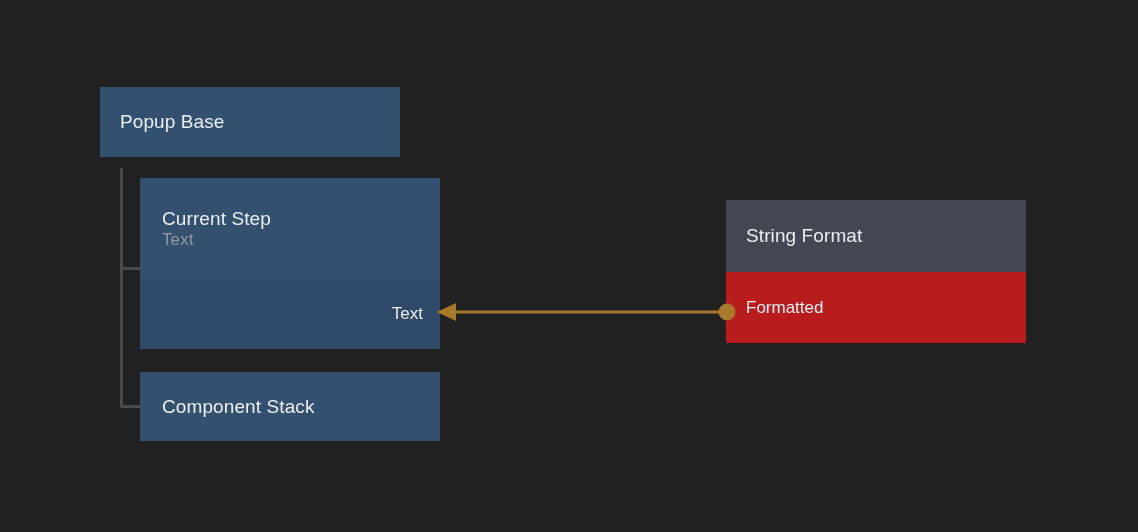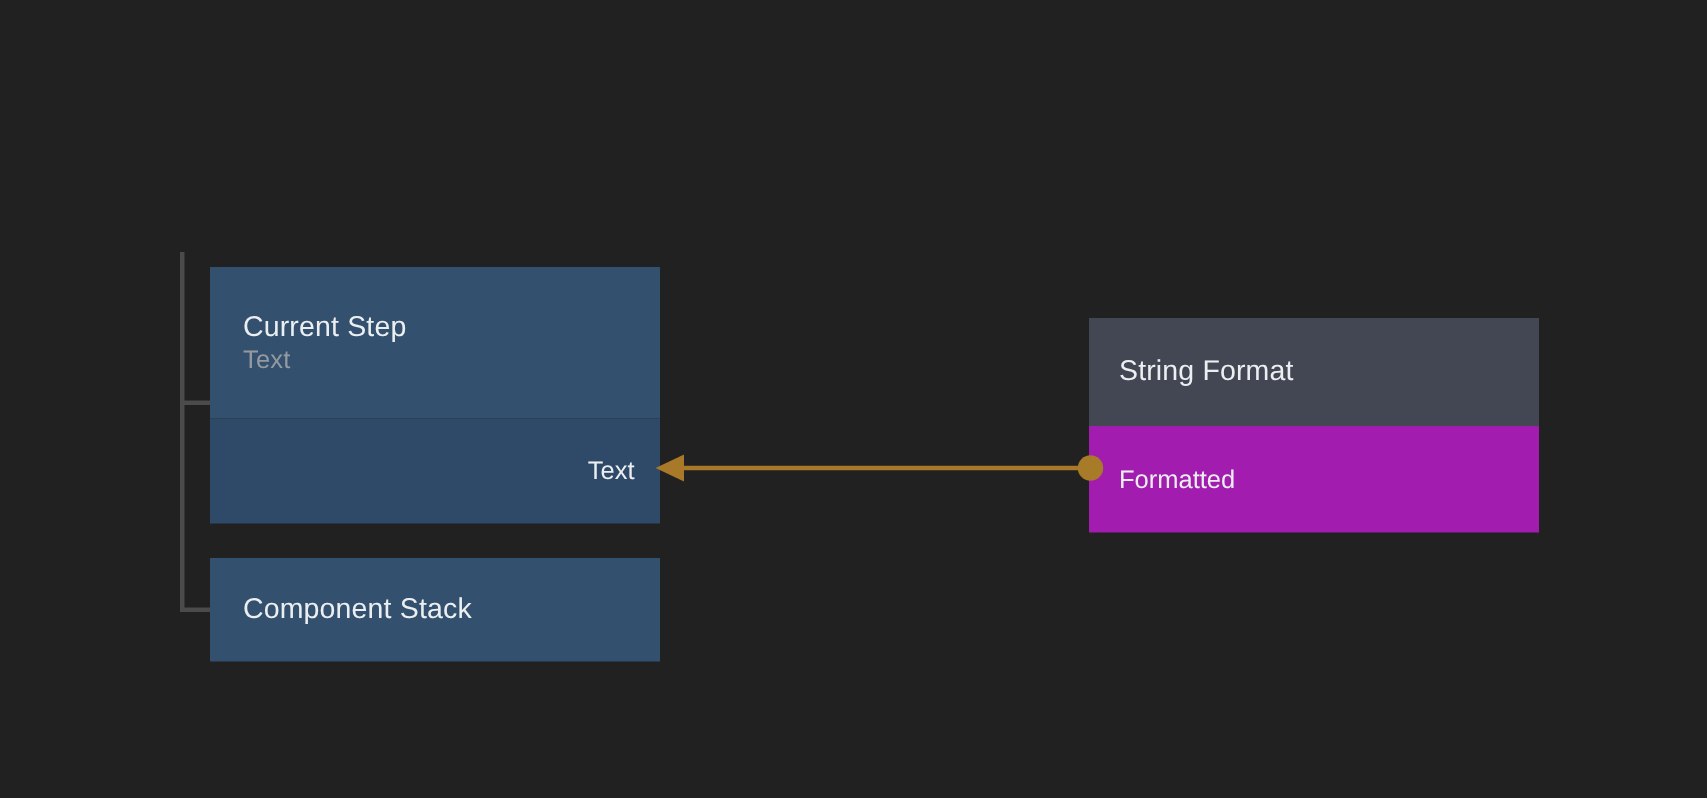--- a/index.html
+++ b/index.html
@@ -50,21 +50,21 @@
   .subtitle-blue {
     color: #949aa0;
     font-size: 17px;
     line-height: 20px;
     letter-spacing: 0.1px;
     white-space: nowrap;
   }
 
   
   .node-grey .node-header { background: #434753; }
-  .node-grey .node-body   { background: #a21caf; }
+  .node-grey .node-body   { background: #b91c1c; }
   .title-grey {
     color: #eceff1;
     font-size: 19px;
     line-height: 22px;
     letter-spacing: 0.1px;
     white-space: nowrap;
   }
   .pin-label-grey {
     color: #eceff1;
     font-size: 17px;
@@ -109,21 +109,21 @@
   }
 
   #node-component-stack {
     left: 140px; top: 372px; width: 300px; height: 87px;
   }
   #node-component-stack .node-header {
     width: 100%; height: 69px; padding-left: 22px;
   }
 
   #node-string-format {
-    left: 726px; top: 212px; width: 300px; height: 185px;
+    left: 726px; top: 200px; width: 300px; height: 185px;
   }
   #node-string-format .node-header {
     width: 100%; height: 72px; padding-left: 20px;
   }
   #node-string-format .node-body {
     width: 100%; height: 71px;
     padding-left: 20px;
     display: flex;
     align-items: center;
   }
@@ -153,20 +153,25 @@
 </style>
 </head>
 <body>
 
 <div id="canvas">
 
   <div class="tree-rail" id="tree-vertical"></div>
   <div class="tree-rail" id="tree-stub-1"></div>
   <div class="tree-rail" id="tree-stub-2"></div>
 
+  <div class="node node-blue" id="node-popup-base">
+    <div class="node-header">
+      <span class="title-blue">Popup Base</span>
+    </div>
+  </div>
 
   <div class="node node-blue" id="node-current-step">
     <div class="node-header">
       <span class="title-blue">Current Step</span>
       <span class="subtitle-blue">Text</span>
     </div>
     <div class="node-body">
       <div class="pin-row-in">
         <span class="pin-label-blue">Text</span>
       </div>

